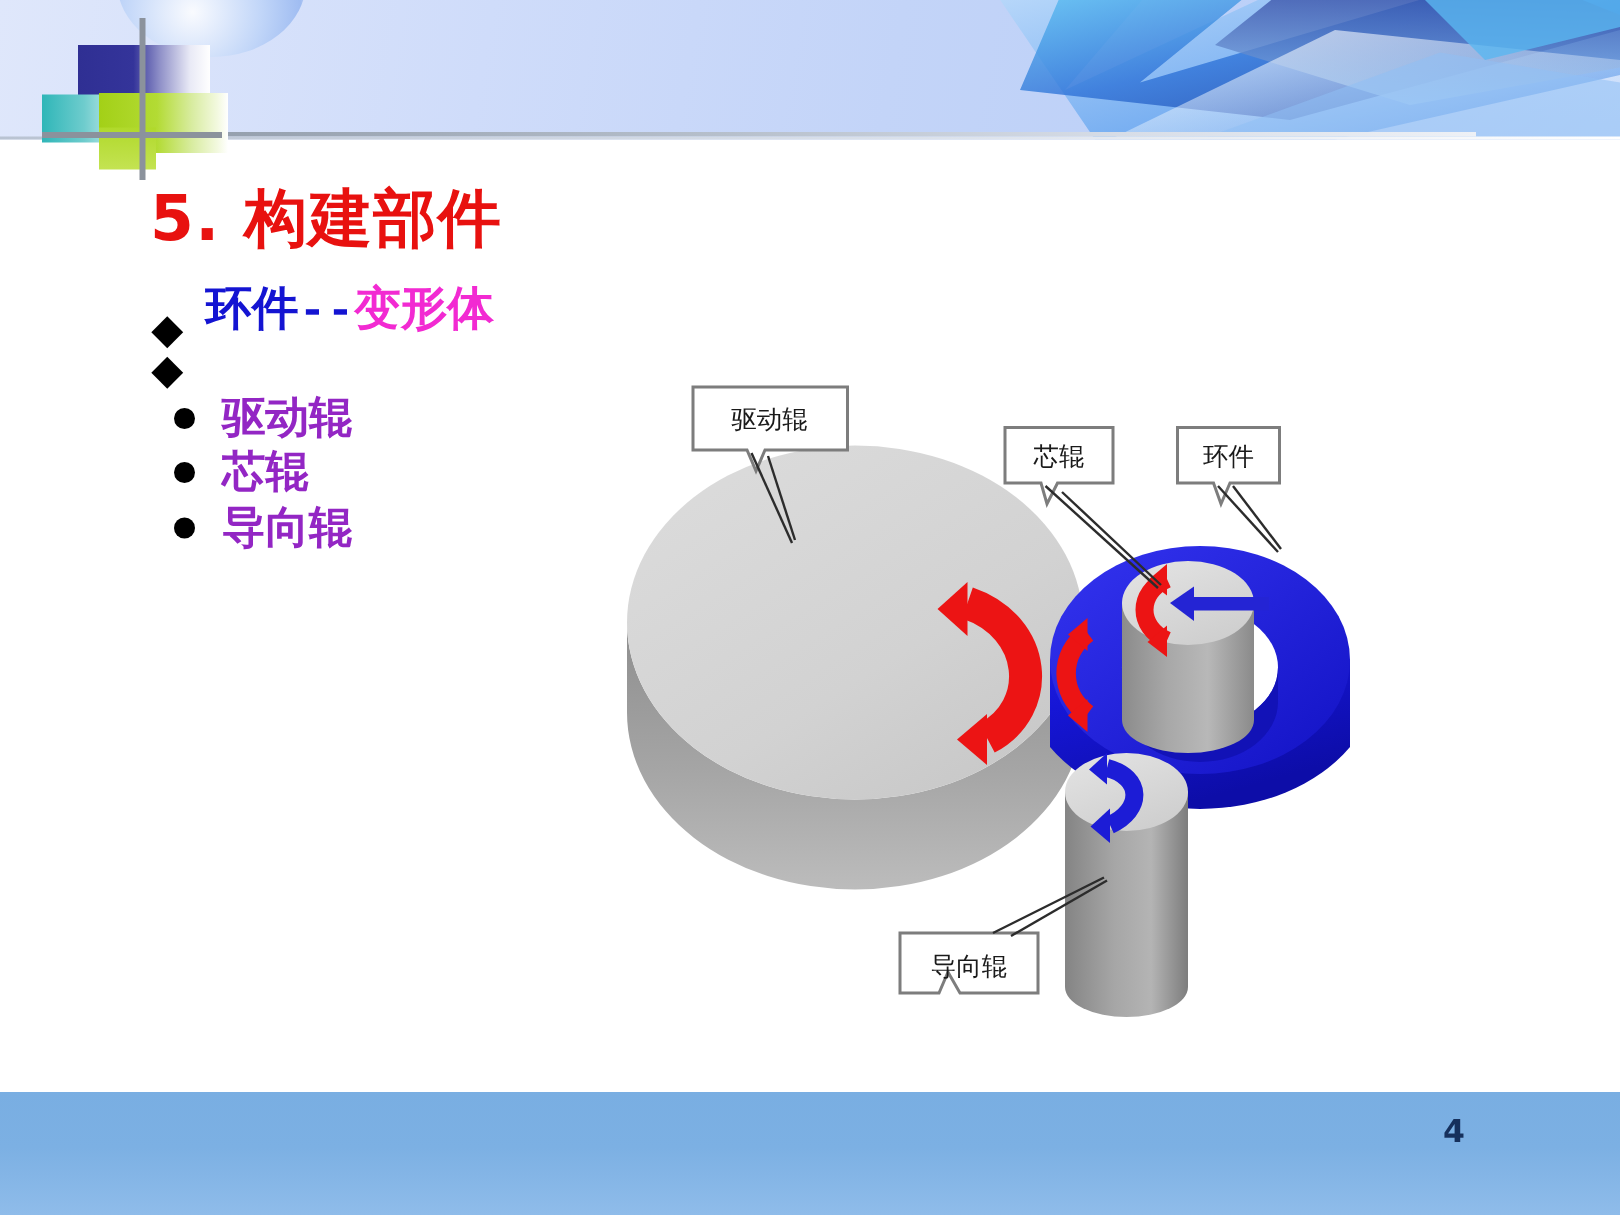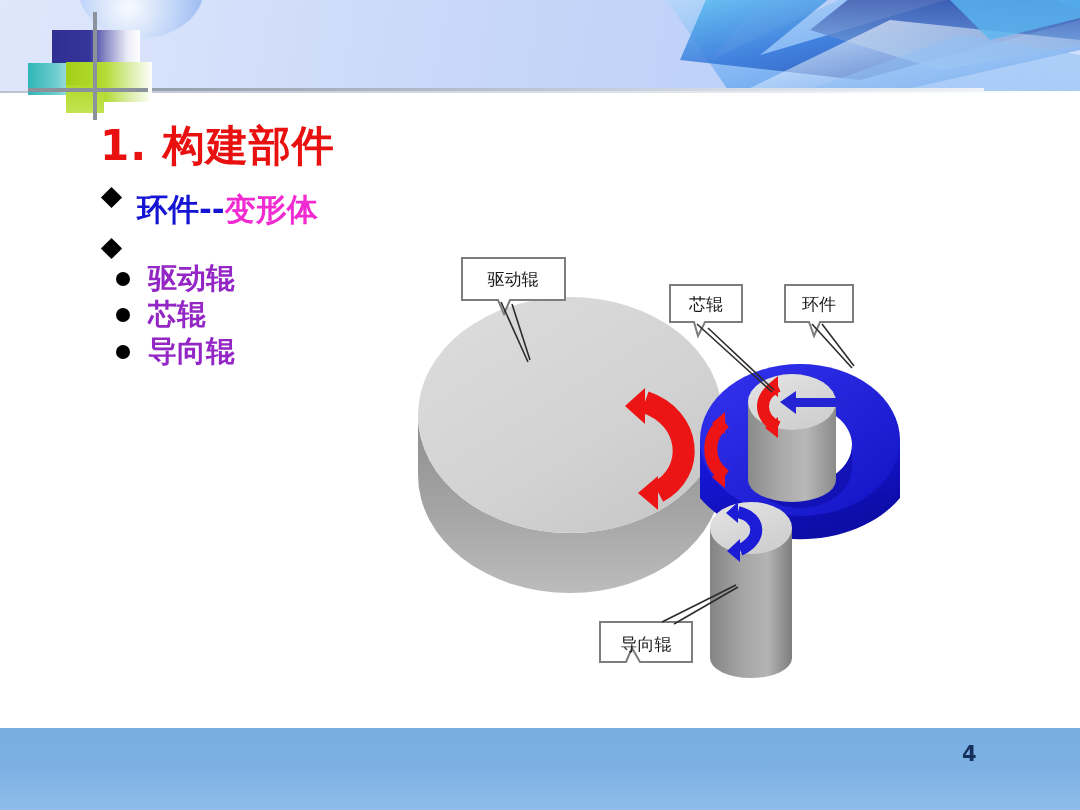--- a/index.html
+++ b/index.html
@@ -101,21 +101,21 @@
     top: 118px;
     font-size: 42px;
     font-weight: bold;
     color: #e8110f;
     letter-spacing: 1px;
     white-space: nowrap;
   }
 
   
   .bullets { position: absolute; left: 104px; top: 190px; width: 380px; }
-  .b-row { display: flex; align-items: flex-start; white-space: nowrap; }
+  .b-row { display: flex; align-items: flex-end; white-space: nowrap; font-family: Liberation Mono, monospace; }
   .b1 { margin-bottom: 12px; }
   .b2 { margin-bottom: 4px; }
   .dia {
     display: inline-block;
     width: 15px; height: 15px;
     background: #000000;
     transform: rotate(45deg);
     margin-right: 18px;
     flex: none;
   }
@@ -210,21 +210,21 @@
 
   <div class="logo">
     <div class="logo-navy"></div>
     <div class="logo-teal"></div>
     <div class="logo-green"></div>
     <div class="logo-green2"></div>
     <div class="logo-vline"></div>
     <div class="logo-hline"></div>
   </div>
 
-  <div class="title">1. 构建部件</div>
+  <div class="title">5. 构建部件</div>
 
   <div class="bullets">
 
     <div class="b-row b1">
       <span class="dia"></span>
       <span class="lvl1-text">
         <span class="c-blue">环件--</span><span class="c-mag">变形体</span>
       </span>
     </div>
 

